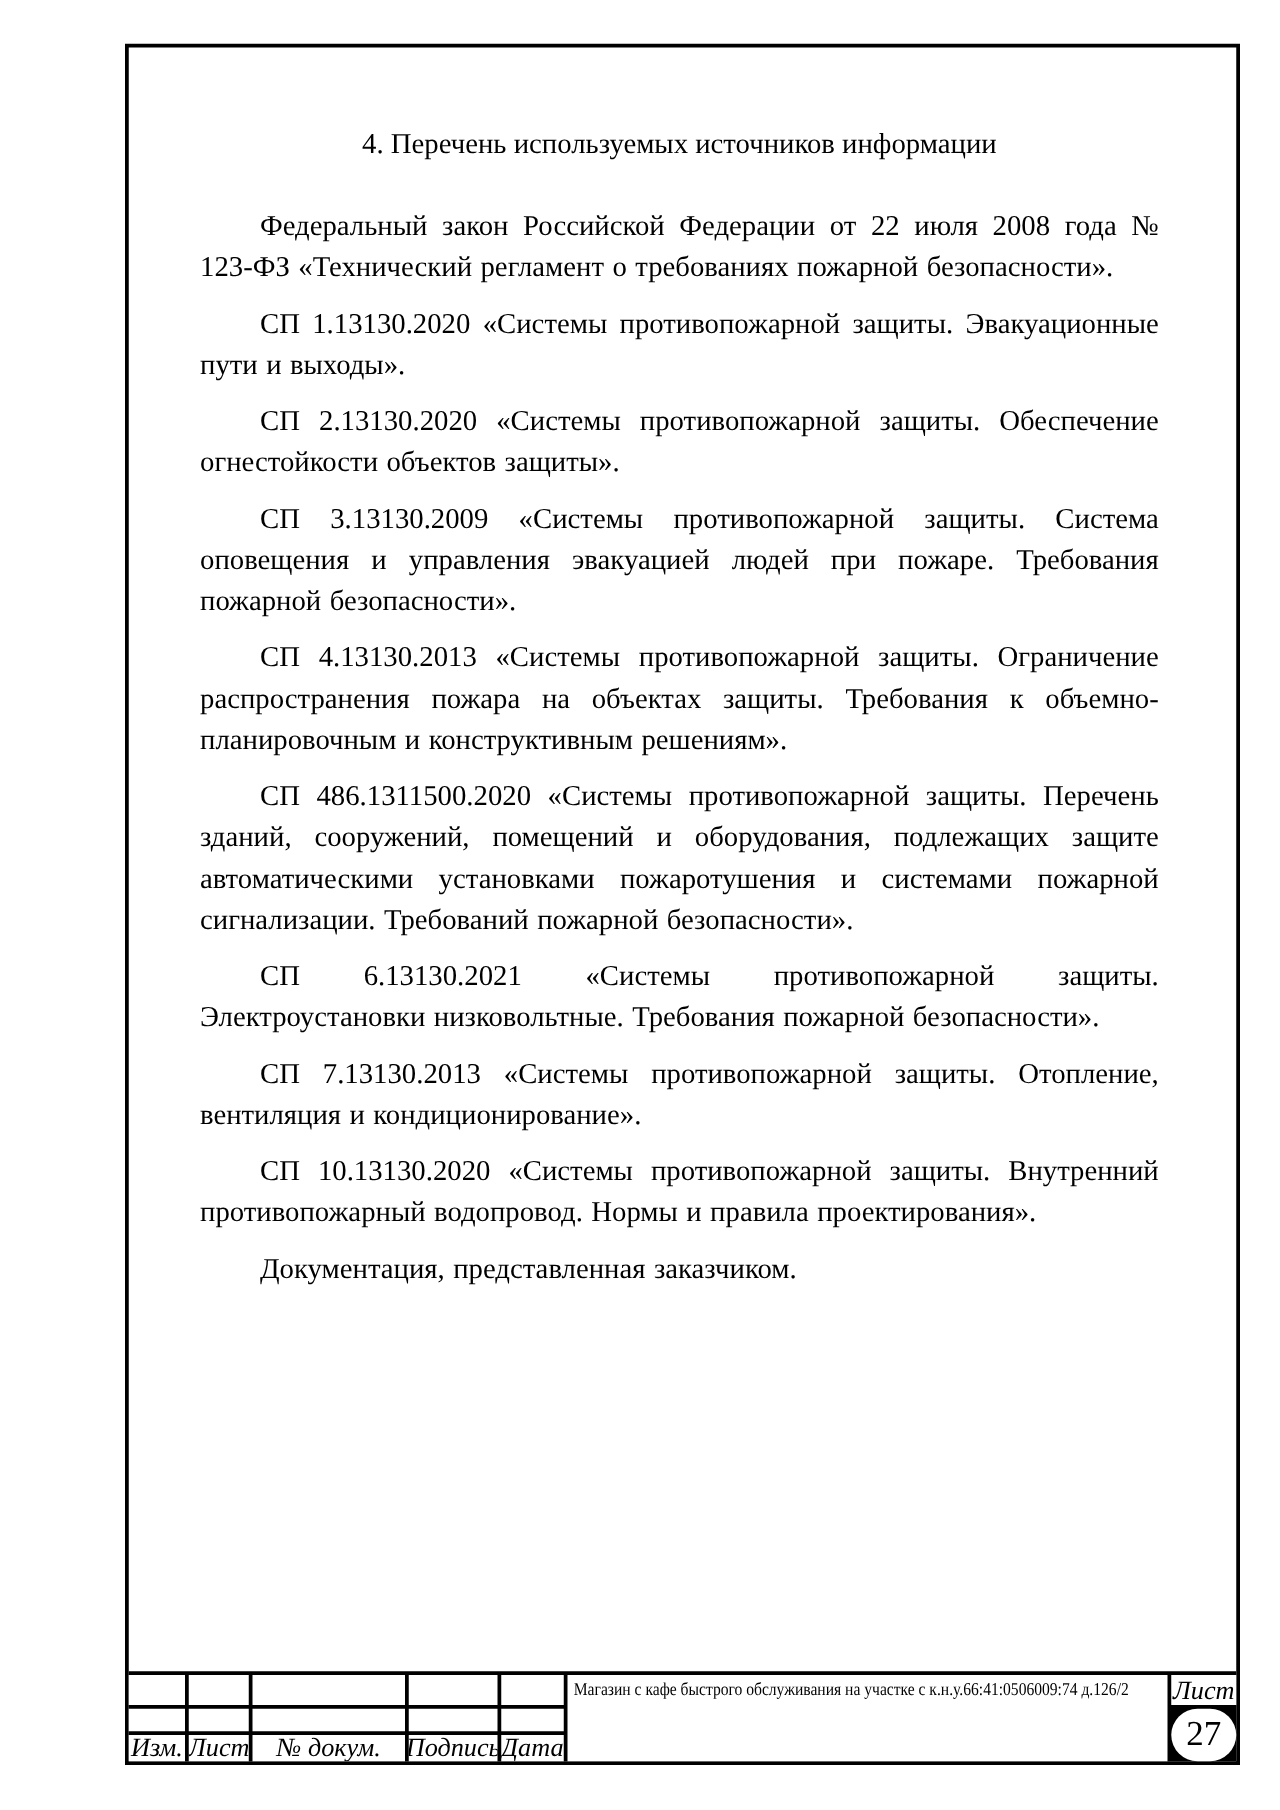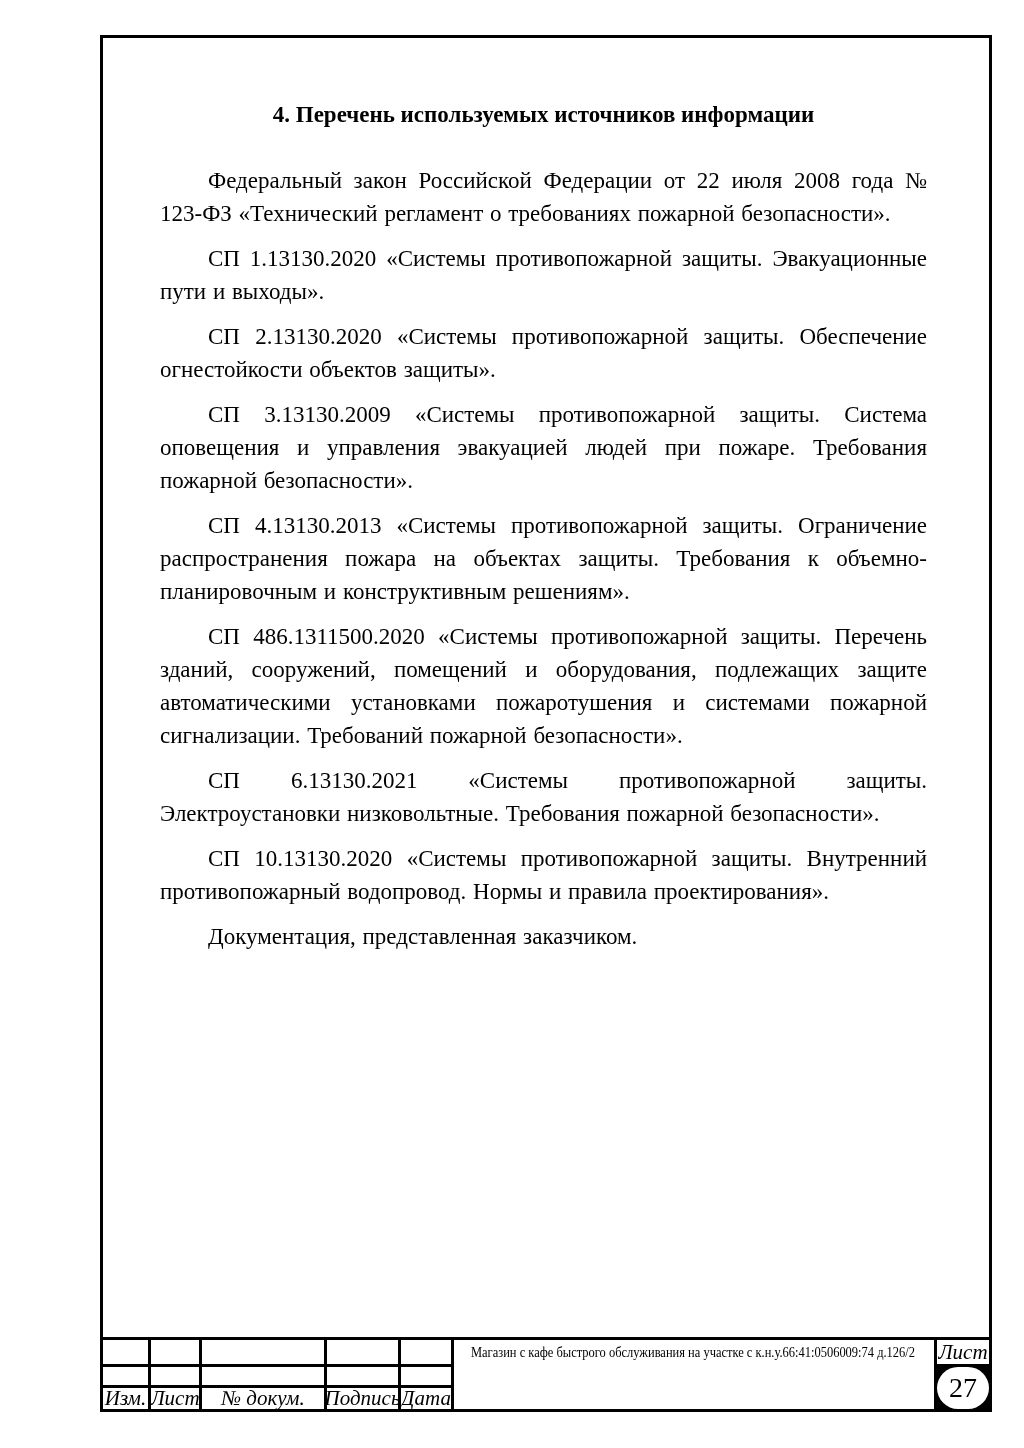--- a/index.html
+++ b/index.html
@@ -27,21 +27,21 @@
   }
   .content {
     position: absolute;
     top: 60px;
     left: 45px;
     right: 50px;
   }
   .doc-title {
     font-size: 23px;
     line-height: 33px;
-    font-weight: bold;
+    font-weight: normal;
     text-align: center;
     margin: 0 0 33px 0;
   }
   .para {
     font-size: 23px;
     line-height: 33px;
     text-align: justify;
     text-indent: 48px;
     margin: 12px;
     word-spacing: 1px;
@@ -66,21 +66,21 @@
   .tb-label {
     display: flex;
     align-items: center;
     justify-content: center;
     font-style: italic;
     font-size: 21px;
   }
   .tb-project {
     grid-column: 6;
     grid-row: 1 / span 3;
-    padding: 3px 5px 0 17px;
+    padding: 3px 5px 0 5px;
     font-size: 14.5px;
     line-height: 18px;
     white-space: nowrap;
   }
   .tb-project .squeeze {
     display: inline-block;
     transform: scaleX(0.86);
     transform-origin: left top;
   }
   .tb-sheet-label {
@@ -105,20 +105,21 @@
   <div class="content">
     <h1 class="doc-title">4. Перечень используемых источников информации</h1>
     <div>
         <p class="para">Федеральный закон Российской Федерации от 22 июля 2008 года № 123-ФЗ «Технический регламент о требованиях пожарной безопасности».</p>
         <p class="para">СП 1.13130.2020 «Системы противопожарной защиты. Эвакуационные пути и выходы».</p>
         <p class="para">СП 2.13130.2020 «Системы противопожарной защиты. Обеспечение огнестойкости объектов защиты».</p>
         <p class="para">СП 3.13130.2009 «Системы противопожарной защиты. Система оповещения и управления эвакуацией людей при пожаре. Требования пожарной безопасности».</p>
         <p class="para">СП 4.13130.2013 «Системы противопожарной защиты. Ограничение распространения пожара на объектах защиты. Требования к объемно-планировочным и конструктивным решениям».</p>
         <p class="para">СП 486.1311500.2020 «Системы противопожарной защиты. Перечень зданий, сооружений, помещений и оборудования, подлежащих защите автоматическими установками пожаротушения и системами пожарной сигнализации. Требований пожарной безопасности».</p>
         <p class="para">СП 6.13130.2021 «Системы противопожарной защиты. Электроустановки низковольтные. Требования пожарной безопасности».</p>
+        <p class="para">СП 7.13130.2013 «Системы противопожарной защиты. Отопление, вентиляция и кондиционирование».</p>
         <p class="para">СП 10.13130.2020 «Системы противопожарной защиты. Внутренний противопожарный водопровод. Нормы и правила проектирования».</p>
         <p class="para">Документация, представленная заказчиком.</p>
       </div>
   </div>
 
   <div class="titleblock">
 
     <div class="tb-cell" style="grid-column:1;grid-row:1"></div>
     <div class="tb-cell" style="grid-column:2;grid-row:1"></div>
     <div class="tb-cell" style="grid-column:3;grid-row:1"></div>

